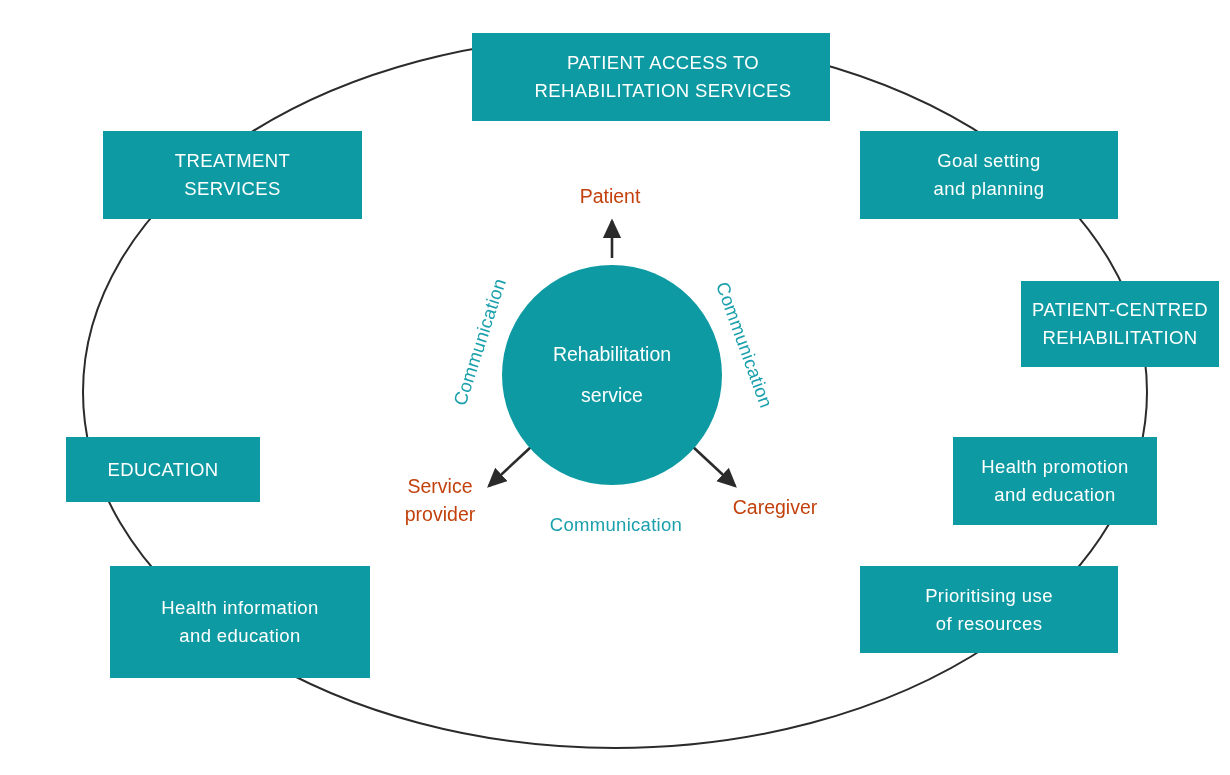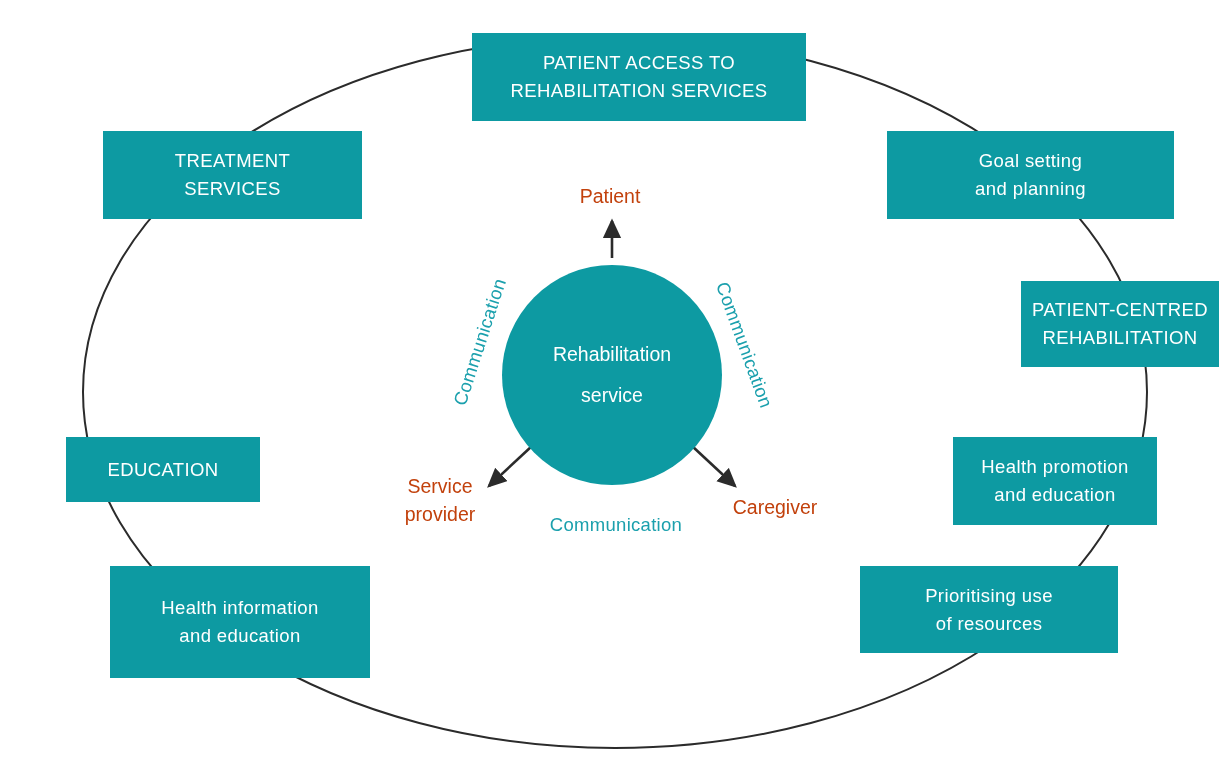--- a/index.html
+++ b/index.html
@@ -98,27 +98,27 @@
       <marker id="arrowhead" markerWidth="9" markerHeight="8" refX="6.5" refY="3.5" orient="auto" markerUnits="strokeWidth">
         <path d="M0,0 L7.5,3.5 L0,7 z" fill="#2b2b2b"></path>
       </marker>
     </defs>
     <ellipse cx="615" cy="392" rx="532" ry="356" fill="none" stroke="#2b2b2b" stroke-width="2"></ellipse>
     <line x1="612" y1="258" x2="612" y2="221" stroke="#2b2b2b" stroke-width="2.6" marker-end="url(#arrowhead)"></line>
     <line x1="532" y1="446" x2="489" y2="486" stroke="#2b2b2b" stroke-width="2.6" marker-end="url(#arrowhead)"></line>
     <line x1="692" y1="446" x2="735" y2="486" stroke="#2b2b2b" stroke-width="2.6" marker-end="url(#arrowhead)"></line>
   </svg>
 
-  <div class="node" style="left:472px; top:33px; width:334px; height:88px;">PATIENT ACCESS TO
+  <div class="node" style="left:472px; top:33px; width:334px; height:88px;padding-left:24px;">PATIENT ACCESS TO
 REHABILITATION SERVICES</div>
 
   <div class="node" style="left:103px; top:131px; width:259px; height:88px;">TREATMENT
 SERVICES</div>
 
-  <div class="node" style="left:860px; top:131px; width:287px; height:88px;margin-left:27px;">Goal setting
+  <div class="node" style="left:860px; top:131px; width:258px; height:88px;">Goal setting
 and planning</div>
 
 
   <div class="node" style="left:1021px; top:281px; width:198px; height:86px;text-align:center;">PATIENT-CENTRED
 REHABILITATION</div>
 
   <div class="node" style="left:66px; top:437px; width:194px; height:65px;">EDUCATION</div>
 
   <div class="node" style="left:953px; top:437px; width:204px; height:88px;">Health promotion
 and education</div>

